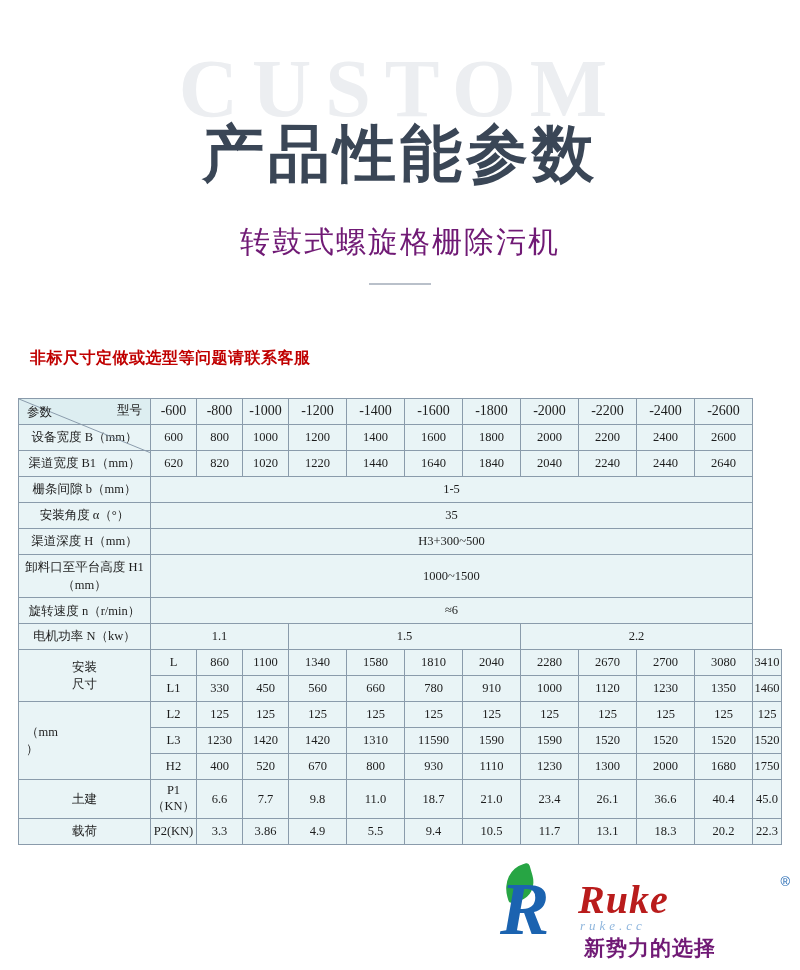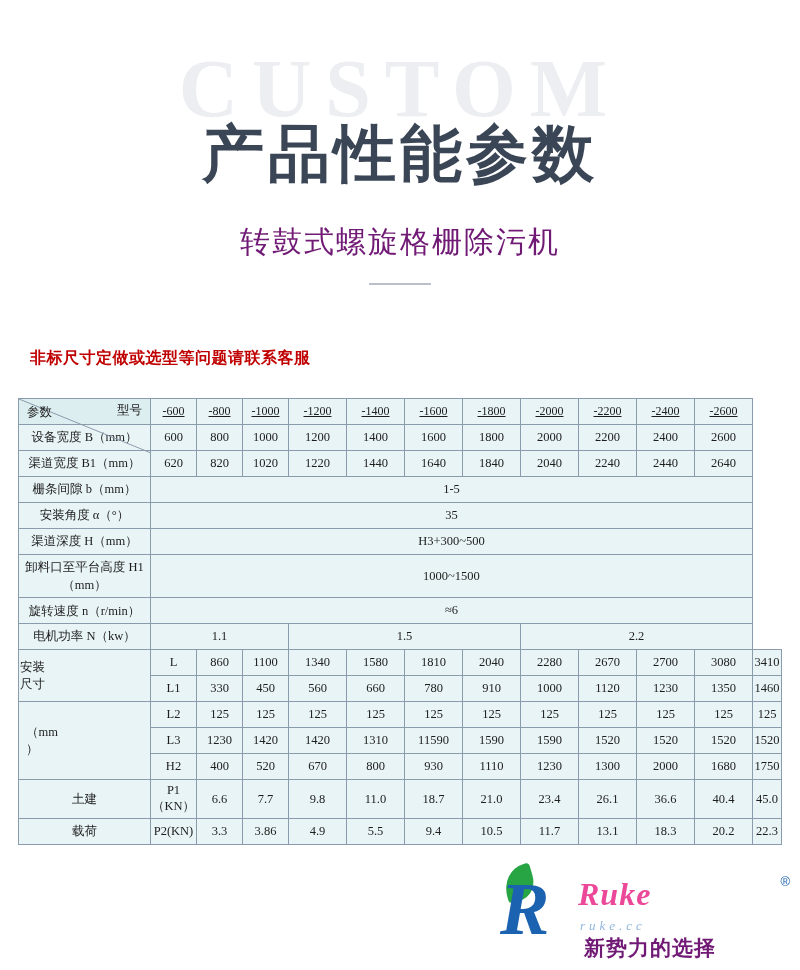--- a/index.html
+++ b/index.html
@@ -129,24 +129,23 @@
   .corner .param {
     position: absolute;
     bottom: 3px; left: 8px;
     font-size: 12.5px;
     font-family: "Liberation Sans", sans-serif;
   }
   td.modelhead {
     height: 54px;
     background: #e9f4f6;
     font-family: "Liberation Serif", serif;
-    font-size: 12px;
+    font-size: 14px;
     line-height: 1.15;
     word-break: break-all;
-    text-decoration: underline;
   }
   .tall { height: 44px; }
 
   
   .logo {
     position: absolute;
     right: 8px;
     bottom: 6px;
     width: 300px;
     height: 104px;
@@ -166,24 +165,24 @@
     left: 12px; top: 6px;
     width: 30px; height: 34px;
     background: #27a544;
     border-radius: 80% 10% 60% 10%;
     transform: rotate(-16deg);
   }
   .logo-ruke {
     position: absolute;
     left: 86px; top: 16px;
     font-family: "Liberation Serif", serif;
-    font-size: 32px;
+    font-size: 40px;
     font-weight: bold;
     font-style: italic;
-    color: #ec4899;
+    color: #b91c1c;
     letter-spacing: 1px;
   }
   .logo-cn {
     position: absolute;
     left: 206px; top: 16px;
     font-size: 34px;
     font-weight: bold;
     color: #1b63b0;
   }
   .logo-reg {
@@ -321,21 +320,21 @@
 
       <tr>
         <td class="lbl">电机功率 N（kw）</td>
         <td colspan="3">1.1</td>
         <td colspan="4">1.5</td>
         <td colspan="4">2.2</td>
       </tr>
 
       <tr>
         <td class="lbl-c" rowspan="2" style="width:60px;">
-          <div style="display:flex;flex-direction:column;align-items:flex-start;">
+          <div style="display:flex;flex-direction:column;align-items:center;">
             <span>安装</span>
             <span>尺寸</span>
           </div>
         </td>
         <td class="sub-lbl">L</td>
         <td>860</td>
         <td>1100</td>
         <td>1340</td>
         <td>1580</td>
         <td>1810</td>

